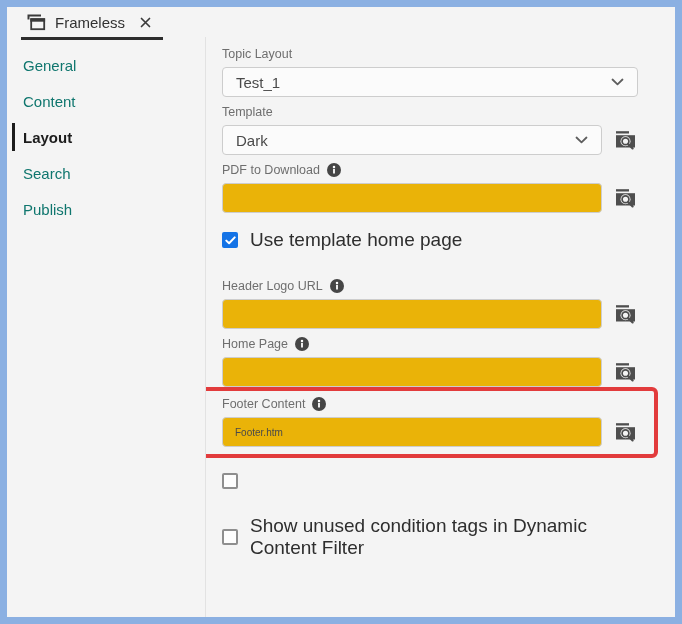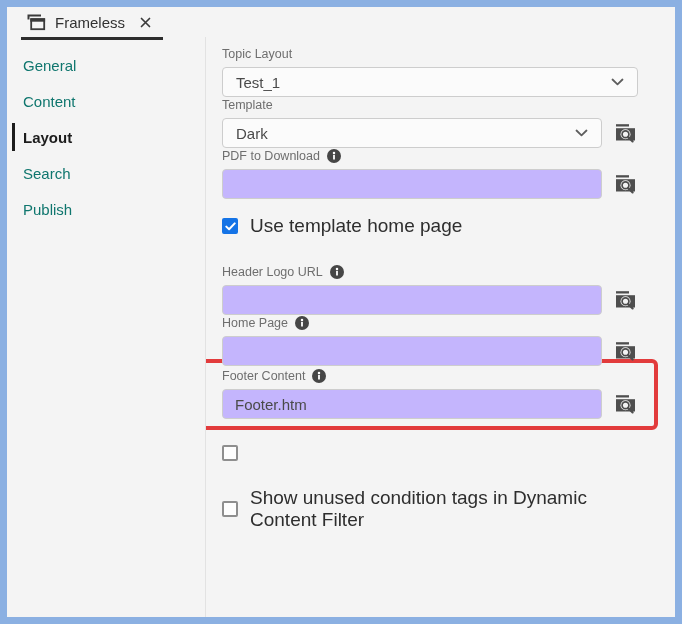--- a/index.html
+++ b/index.html
@@ -61,44 +61,44 @@
   }
   .v-divider { width: 1px; background: #e2e2e2; }
 
   .panel {
     flex: 1;
     padding: 10px 37px 0 16px;
     overflow: hidden;
   }
 
   
-  .field-group { margin-bottom: 1px; }
+  .field-group { margin-bottom: 8px; }
   .label-row {
     display: flex; align-items: center; gap: 7px;
     margin-bottom: 7px;
     font-size: 12.5px; color: #6e6e6e;
     height: 13px;
   }
   .field-row { display: flex; align-items: center; gap: 12px; }
 
   .select-box {
     flex: 1; height: 30px;
     background: #fbfbfb;
     border: 1px solid #cdcdcd; border-radius: 4px;
     display: flex; align-items: center; justify-content: space-between;
     padding: 8px 13px;
     font-size: 15px; color: #4a4a4a;
     cursor: pointer;
   }
   .text-input {
     flex: 1; height: 30px;
-    background: #c4b5fd;
+    background: #eab308;
     border: 1px solid #cdcdcd; border-radius: 4px;
     padding: 0 12px;
-    font-size: 15px; color: #4a4a4a;
+    font-size: 10px; color: #4a4a4a;
     font-family: "Liberation Sans", "DejaVu Sans", sans-serif;
     outline: none;
   }
   .browse-btn {
     width: 24px; height: 24px;
     background: none; border: none; padding: 0;
     display: inline-flex; align-items: center; justify-content: center;
     cursor: pointer;
   }
 

